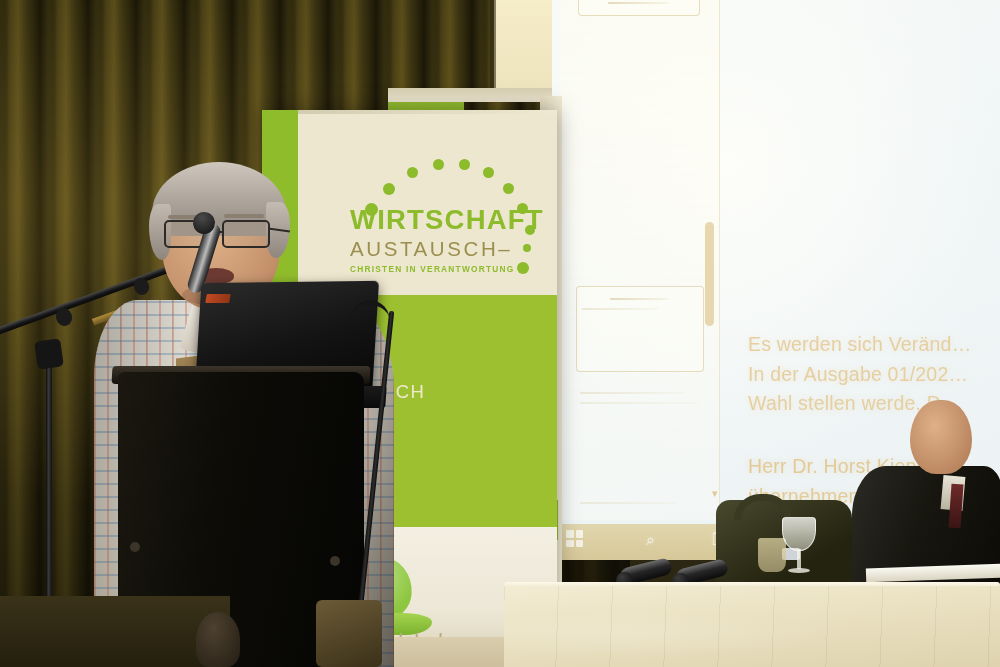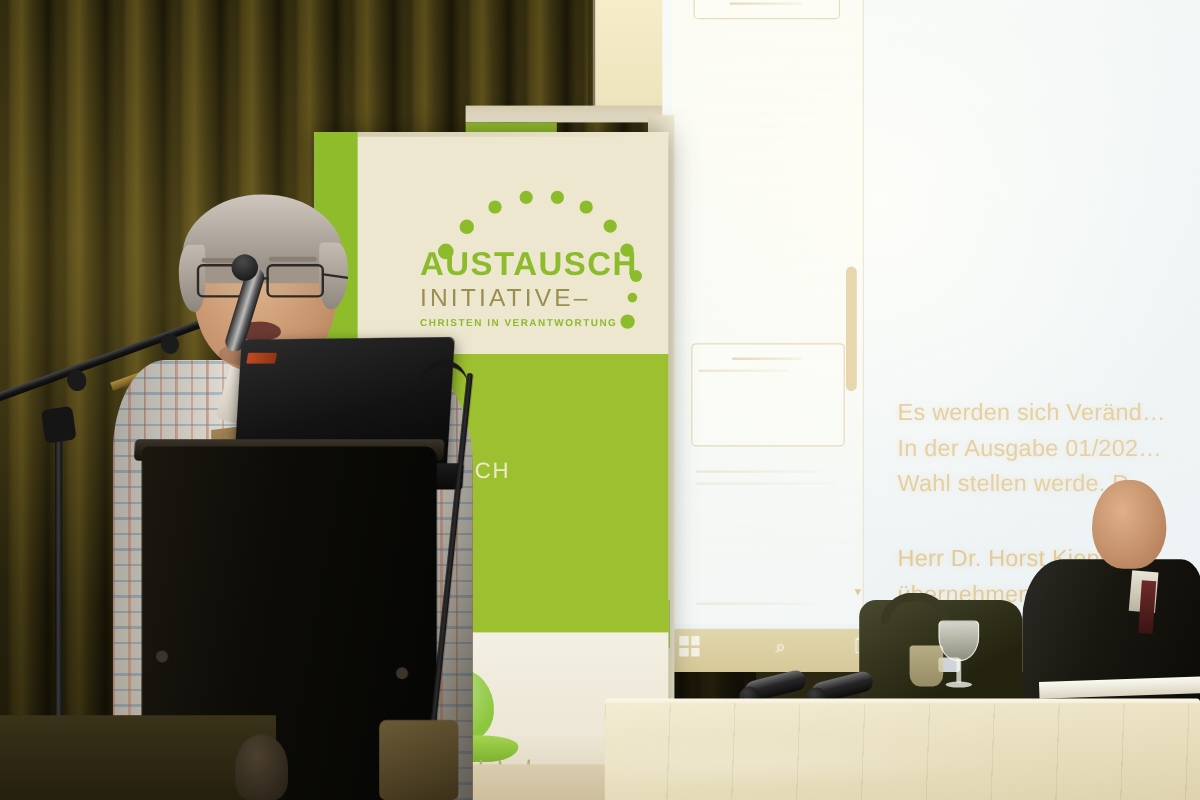--- a/index.html
+++ b/index.html
@@ -568,22 +568,22 @@
       <i style="left:102px;top:14px; width:11px; height:11px;"></i>
       <i style="left:126px;top:22px; width:11px; height:11px;"></i>
       <i style="left:146px;top:38px; width:11px; height:11px;"></i>
       <i style="left:160px;top:58px; width:11px; height:11px;"></i>
       <i style="left:168px;top:80px; width:10px; height:10px;"></i>
       <i style="left:166px;top:99px; width:8px;  height:8px;"></i>
       <i style="left:160px;top:117px;width:12px; height:12px;"></i>
     </div>
 
     <div class="logo-text">
-      <div class="logo-l1">AUSTAUSCH</div>
-      <div class="logo-l2">INITIATIVE–</div>
+      <div class="logo-l1">WIRTSCHAFT</div>
+      <div class="logo-l2">AUSTAUSCH–</div>
       <div class="logo-l3">CHRISTEN IN VERANTWORTUNG</div>
     </div>
 
     <div class="banner-greenblock"></div>
     <div class="banner-claims">
       <div>…ING</div>
       <div>…AUSTAUSCH</div>
       <div>…ON</div>
       <div>…SCHAFT</div>
     </div>

